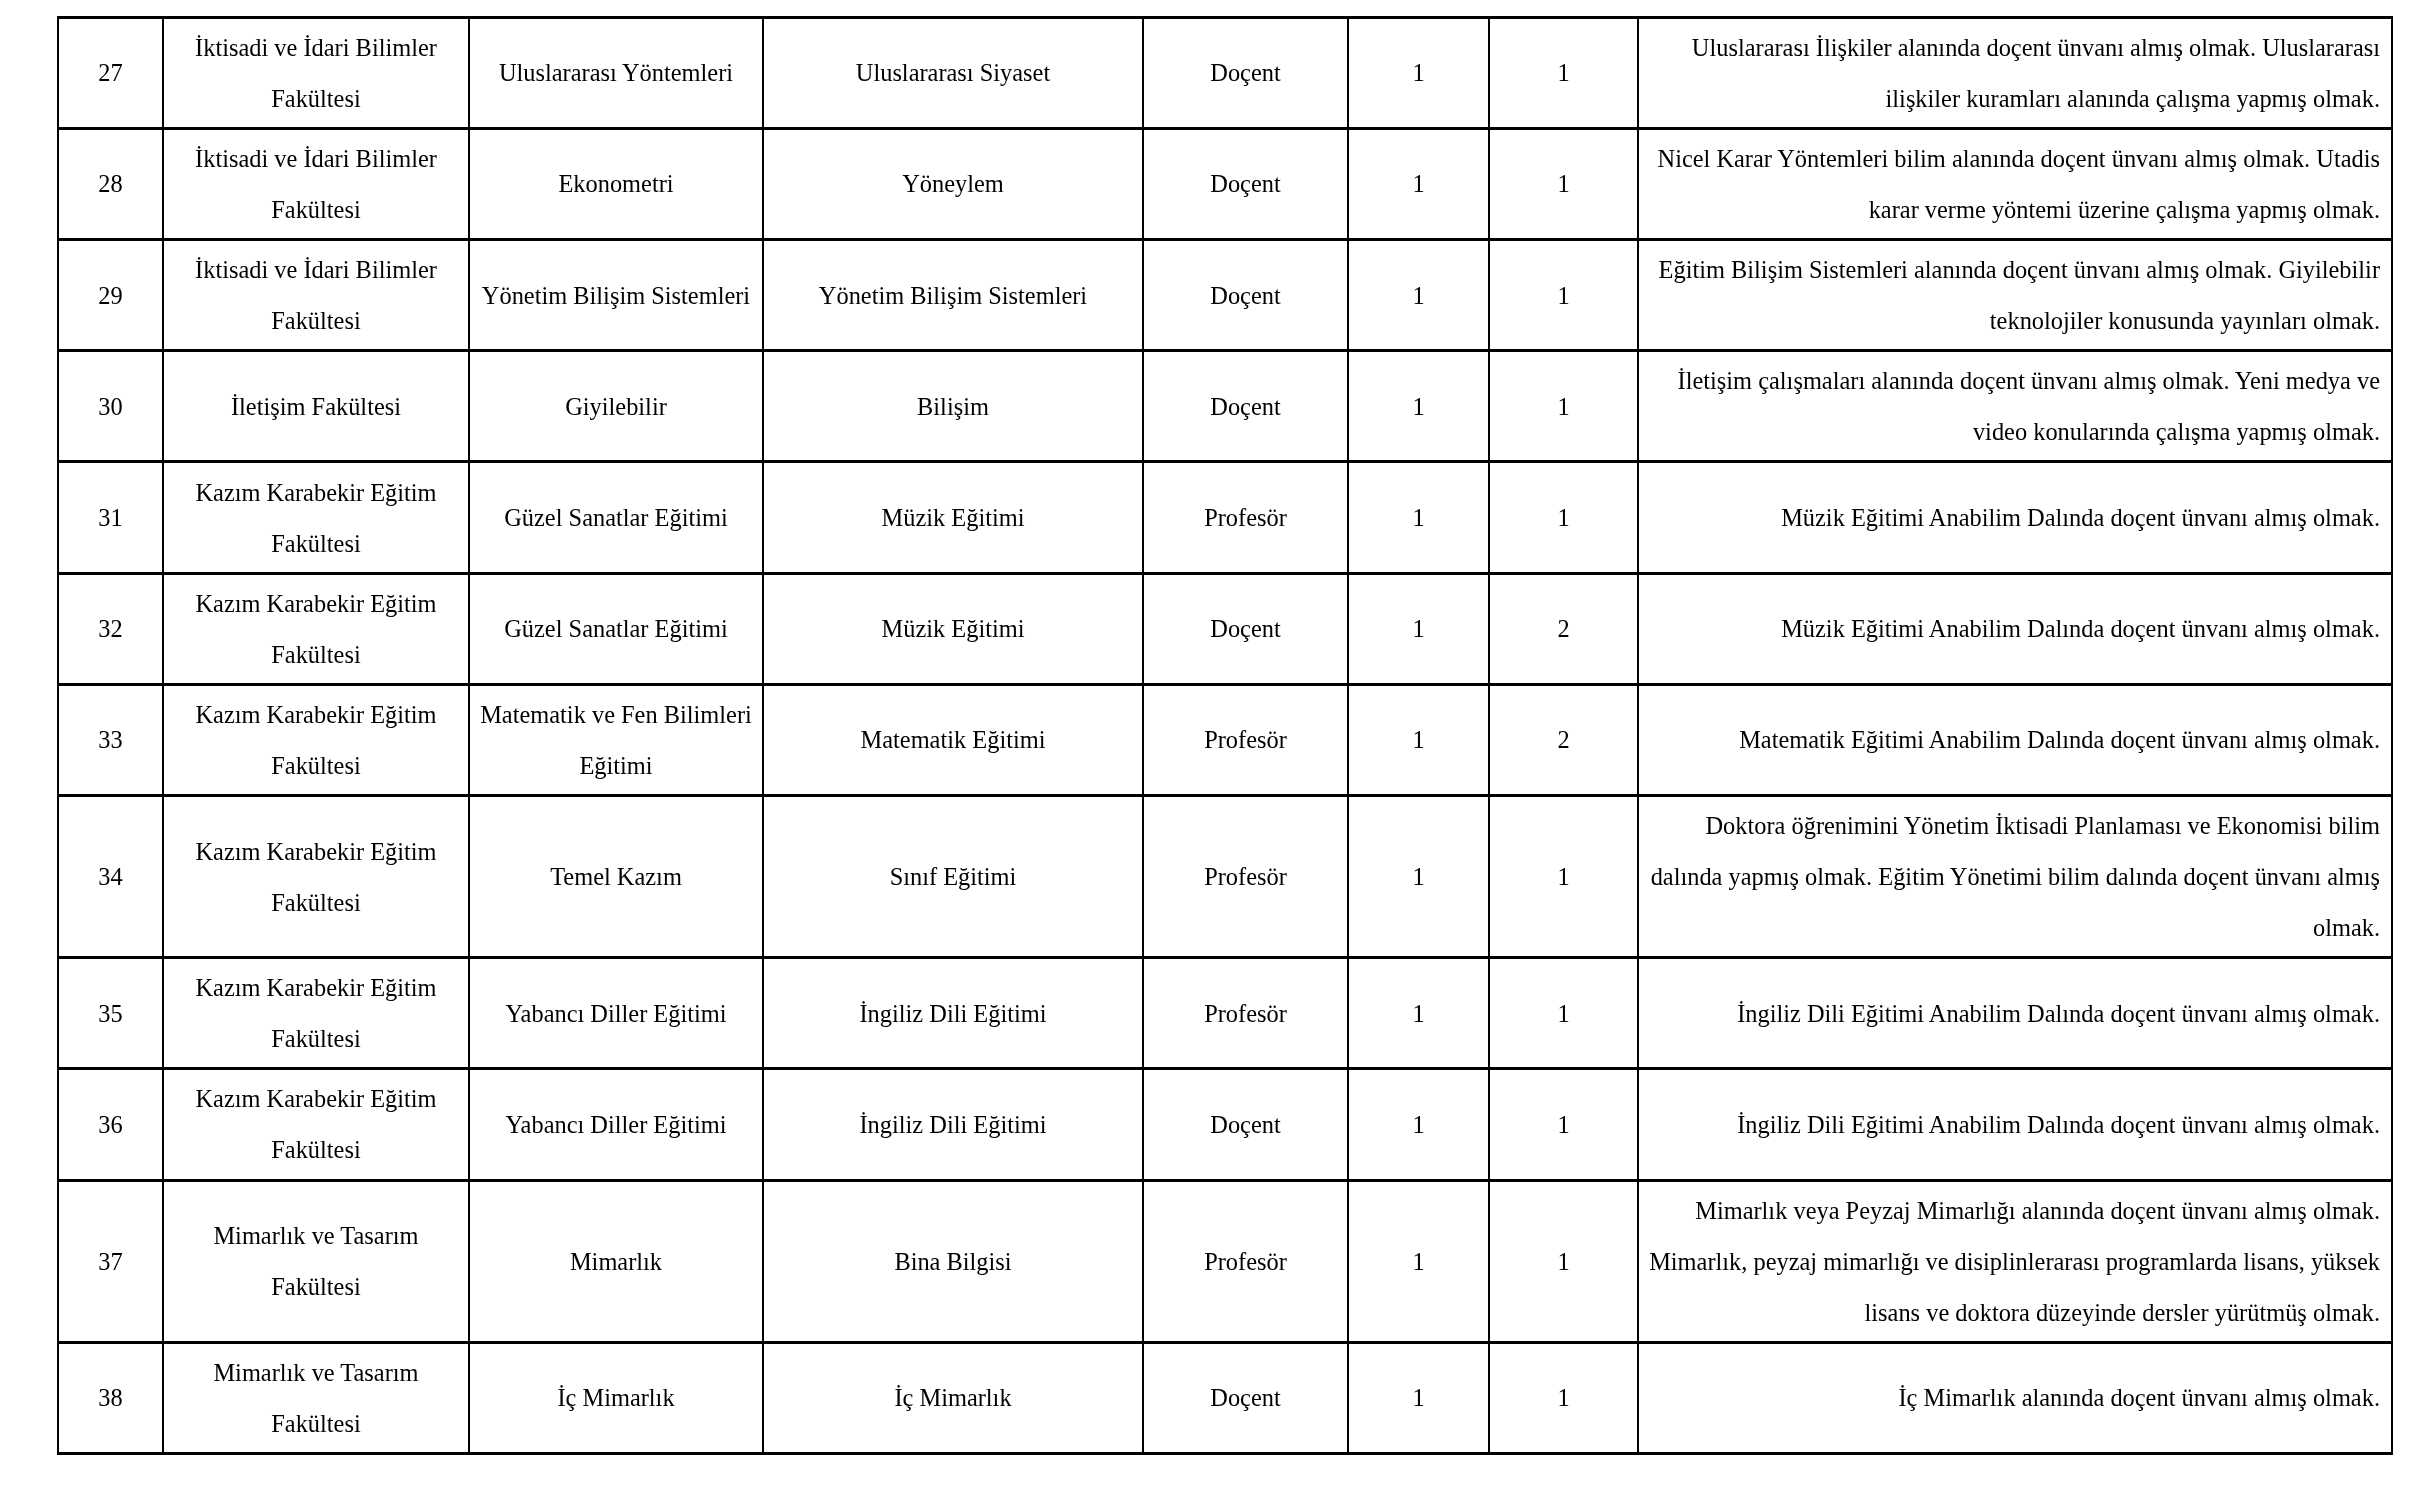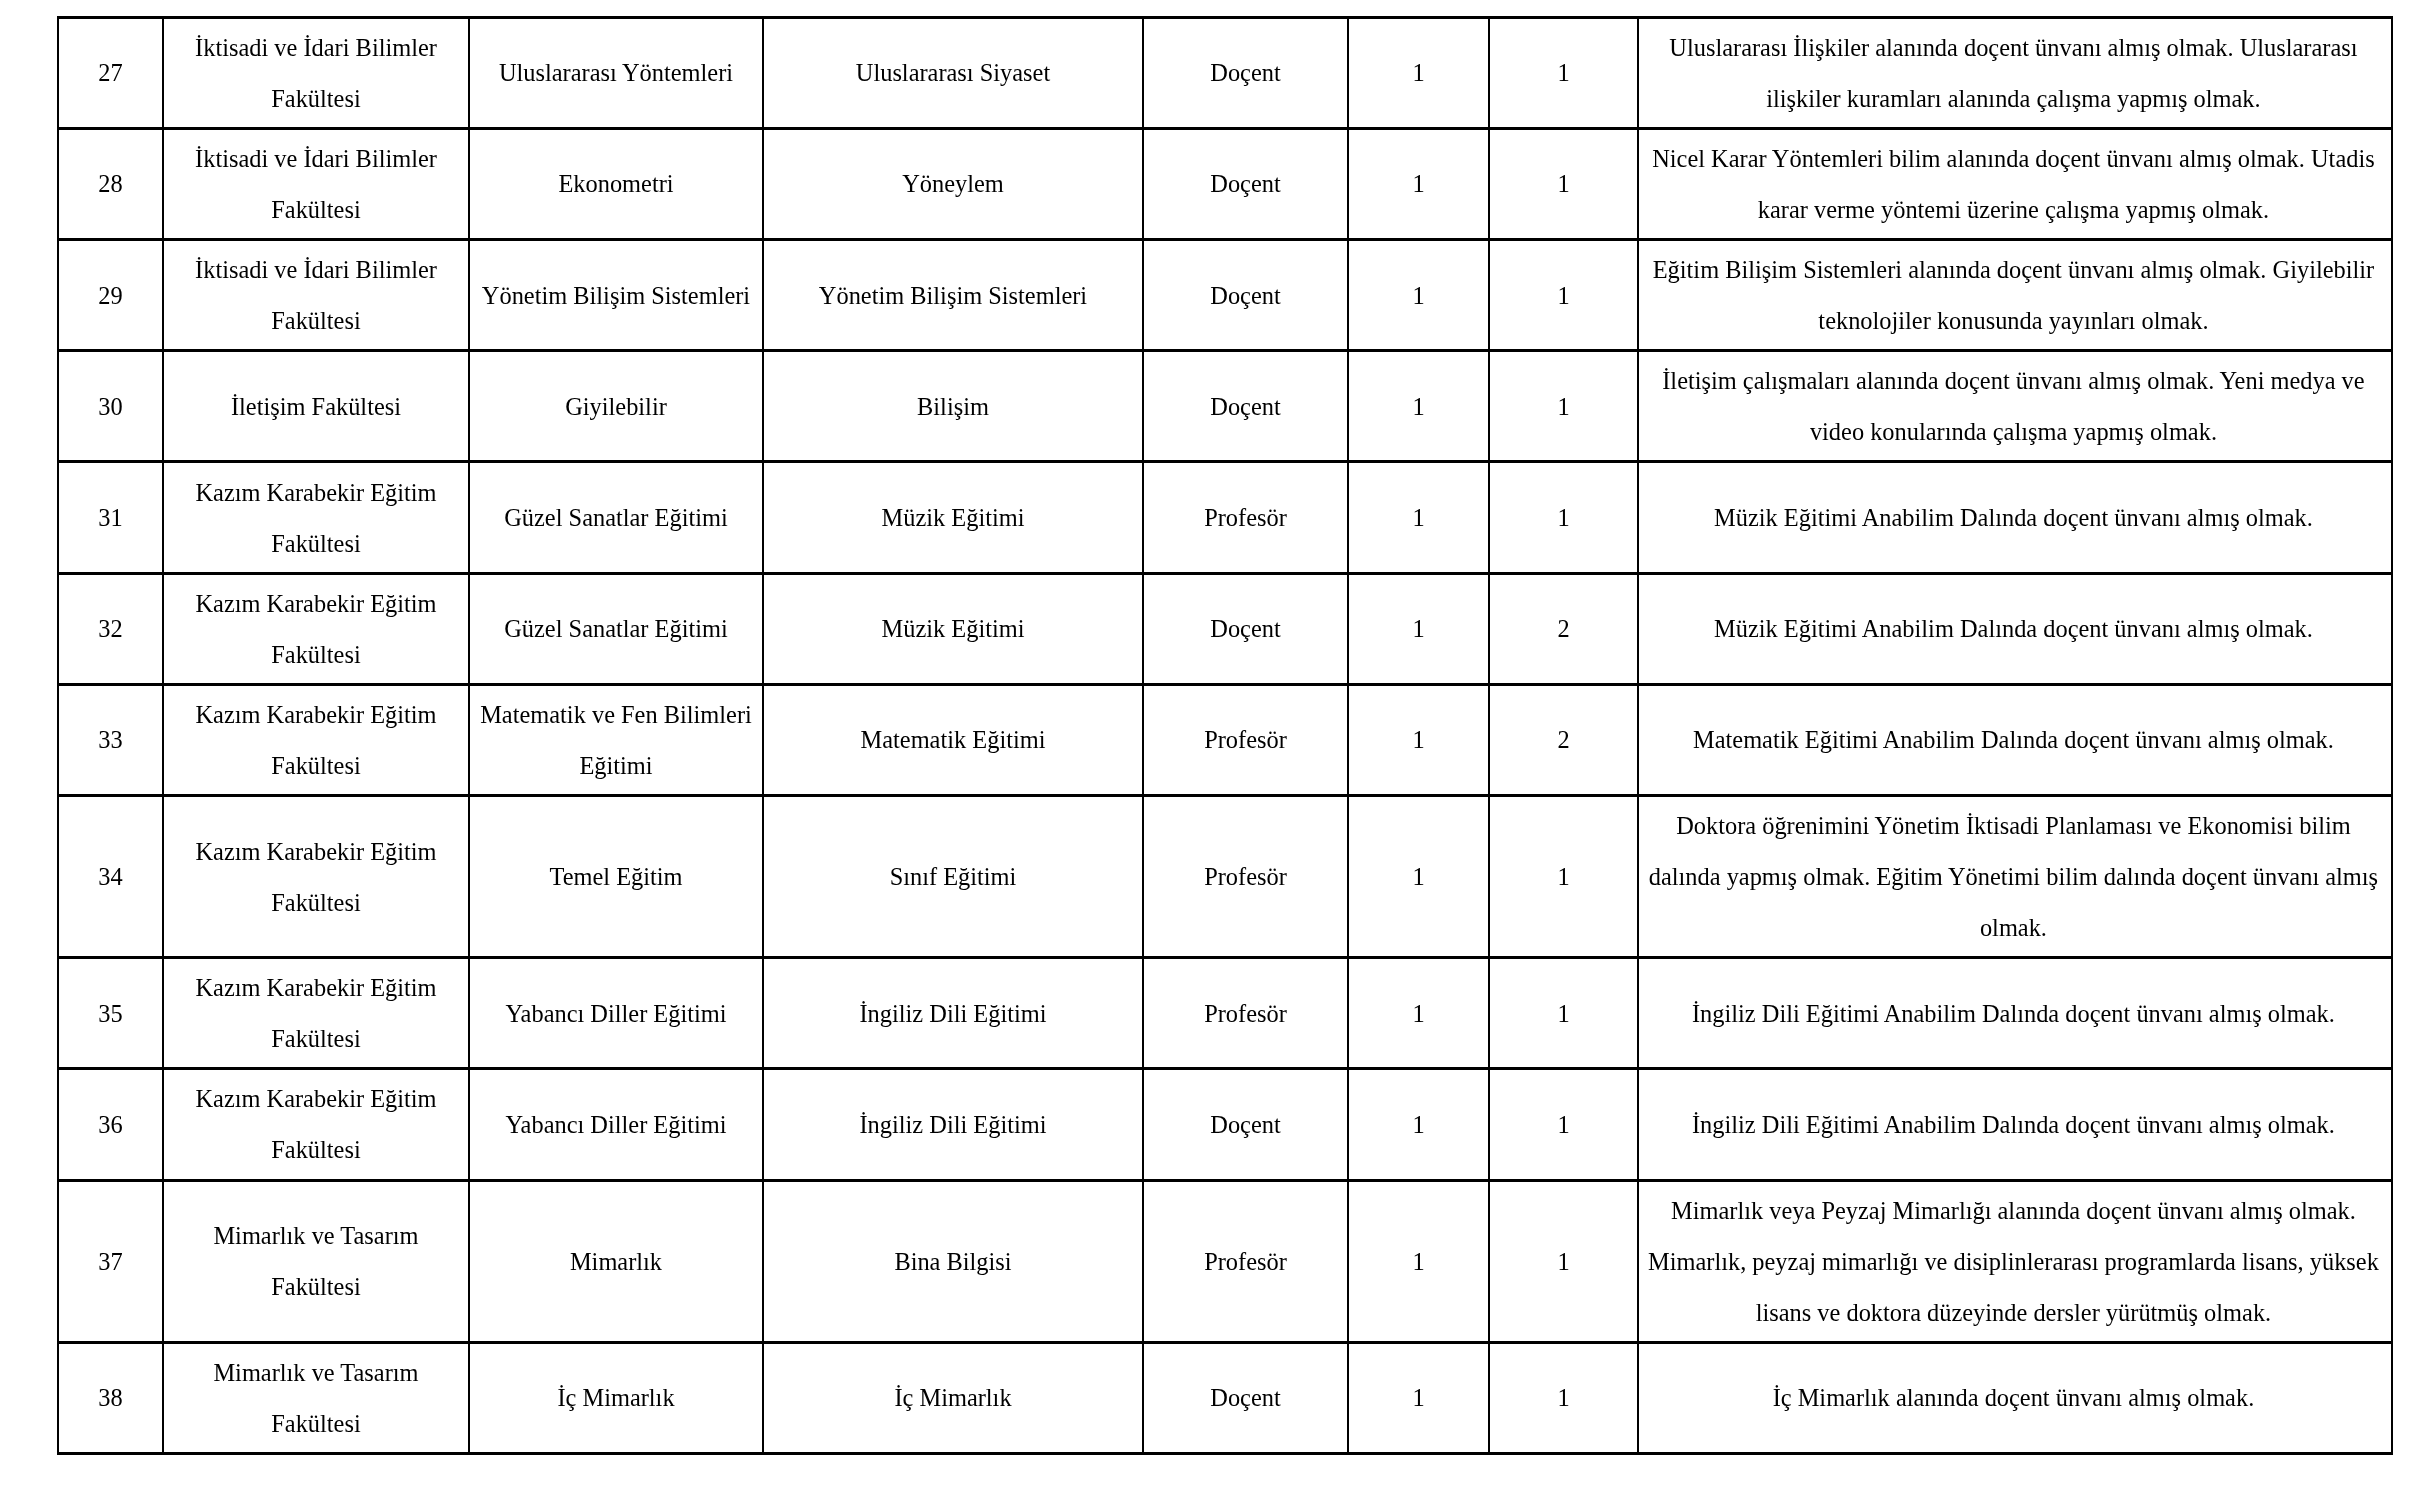--- a/index.html
+++ b/index.html
@@ -28,21 +28,21 @@
     border-top: 3.9px solid #000000;
     border-bottom: 3.9px solid #000000;
     padding: 3.1px 6.3px;
     text-align: center;
     vertical-align: middle;
     line-height: 51px;
     overflow: hidden;
     word-wrap: break-word;
   }
   table.positions td.desc {
-    text-align: center;
+    text-align: right;
     padding-left: 7.9px;
     padding-right: 11px;
     margin-left: 28px;
   }
   col.c-no    { width: 105px; }
   col.c-fac   { width: 306px; }
   col.c-dep   { width: 294px; }
   col.c-fld   { width: 380px; }
   col.c-ttl   { width: 205px; }
   col.c-grd   { width: 141px; }
@@ -138,21 +138,21 @@
     <td>Matematik Eğitimi</td>
     <td>Profesör</td>
     <td>1</td>
     <td>2</td>
     <td class="desc">Matematik Eğitimi Anabilim Dalında doçent ünvanı almış olmak.</td>
   </tr>
 
   <tr>
     <td>34</td>
     <td>Kazım Karabekir Eğitim Fakültesi</td>
-    <td>Temel Eğitim</td>
+    <td>Temel Kazım</td>
     <td>Sınıf Eğitimi</td>
     <td>Profesör</td>
     <td>1</td>
     <td>1</td>
     <td class="desc">Doktora öğrenimini Yönetim İktisadi Planlaması ve Ekonomisi bilim dalında yapmış olmak. Eğitim Yönetimi bilim dalında doçent ünvanı almış olmak.</td>
   </tr>
 
   <tr>
     <td>35</td>
     <td>Kazım Karabekir Eğitim Fakültesi</td>

